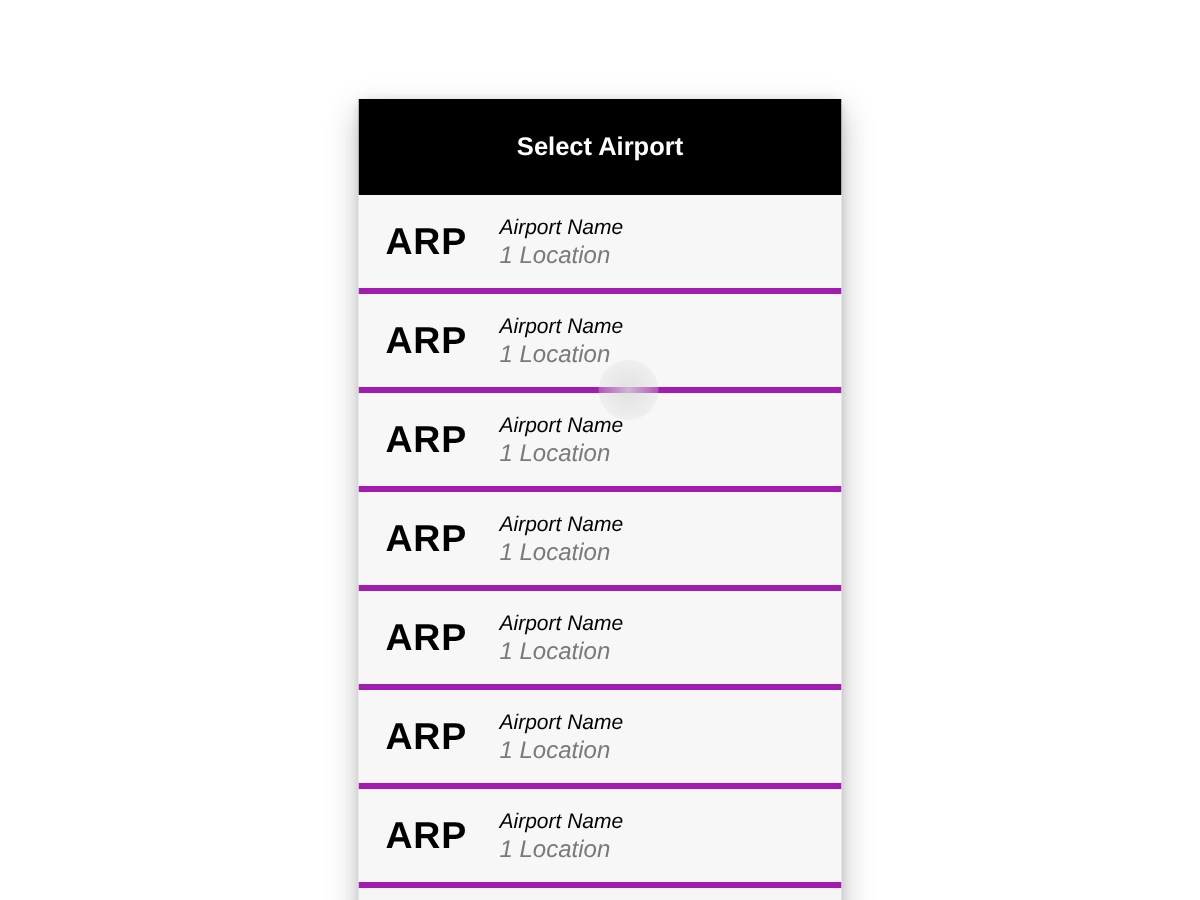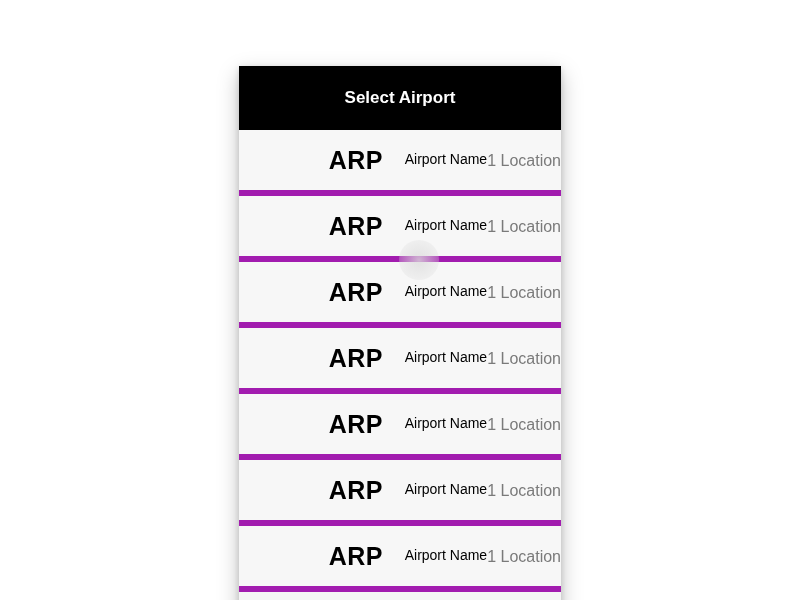--- a/index.html
+++ b/index.html
@@ -50,36 +50,36 @@
       color: #cfcfcf;
       font-size: 12px;
       font-weight: 400;
     }
     .list-item {
       background: #f7f7f7;
       height: 66px;
       display: flex;
       align-items: center;
       padding-left: 18px;
-      border-bottom: 6px solid #a21caf;
+      border-bottom: 4px solid #a21caf;
       cursor: pointer;
-      justify-content: flex-end;
     }
     .airport-code {
       font-size: 25px;
       font-weight: 900;
       color: #000000;
       letter-spacing: 0.5px;
       width: 70px;
       flex-shrink: 0;
     }
     .airport-details {
       display: flex;
-      flex-direction: row;
+      flex-direction: column;
       margin-left: 6px;
+      font-style: italic;
     }
     .airport-name {
       font-size: 14px;
       color: #000000;
       font-weight: 400;
       line-height: 1.3;
     }
     .airport-location {
       font-size: 16px;
       color: #7a7a7a;

